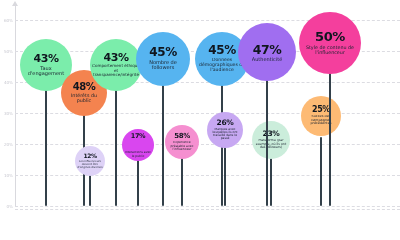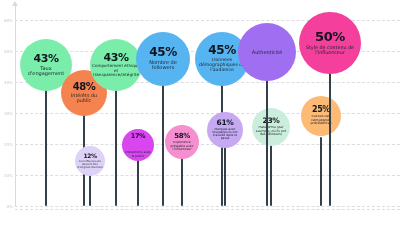--- a/index.html
+++ b/index.html
@@ -167,34 +167,35 @@
       <div class="item" style="left: 222px;">
         <div class="stem" style="height: 124.5px;"></div>
         <div class="bubble" style="width: 54px; height: 54px; bottom: 120.5px; background: rgb(86, 180, 240);">
           <div class="pct" style="font-size: 12px;">45%</div>
           <div class="lbl" style="font-size: 4.6px;">Données démographiques de l'audience</div>
         </div>
       </div>
       <div class="item" style="left: 225px;">
         <div class="stem" style="height: 62.2px;"></div>
         <div class="bubble" style="width: 36px; height: 36px; bottom: 58.2px; background: rgb(199, 168, 242);">
-          <div class="pct" style="font-size: 7.5px;">61%</div>
+          <div class="pct" style="font-size: 7.5px;">26%</div>
           <div class="lbl" style="font-size: 3px;">Marques avec lesquelles ils ont travaillé dans le passé</div>
         </div>
       </div>
       <div class="item" style="left: 271px;">
         <div class="stem" style="height: 64.3px;"></div>
-        <div class="bubble" style="width: 38px; height: 38px; bottom: 60px; background: rgb(203, 237, 219);">
+        <div class="bubble" style="width: 38px; height: 38px; bottom: 47px; background: rgb(203, 237, 219);">
           <div class="pct" style="font-size: 7.5px;">23%</div>
           <div class="lbl" style="font-size: 3.2px;">Plateforme (par exemple, où ils ont des followers)</div>
         </div>
       </div>
       <div class="item" style="left: 267px;">
         <div class="stem" style="height: 128.7px;"></div>
         <div class="bubble" style="width: 58px; height: 58px; bottom: 124.7px; background: rgb(160, 110, 240);">
+          <div class="pct" style="font-size: 12.5px;">47%</div>
           <div class="lbl" style="font-size: 5px;">Authenticité</div>
         </div>
       </div>
       <div class="item" style="left: 321px;">
         <div class="stem" style="height: 69.5px;"></div>
         <div class="bubble" style="width: 40px; height: 40px; bottom: 70px; background: #fdba74;">
           <div class="pct" style="font-size: 8px;">25%</div>
           <div class="lbl" style="font-size: 3.4px;">Succès des campagnes précédentes</div>
         </div>
       </div>

